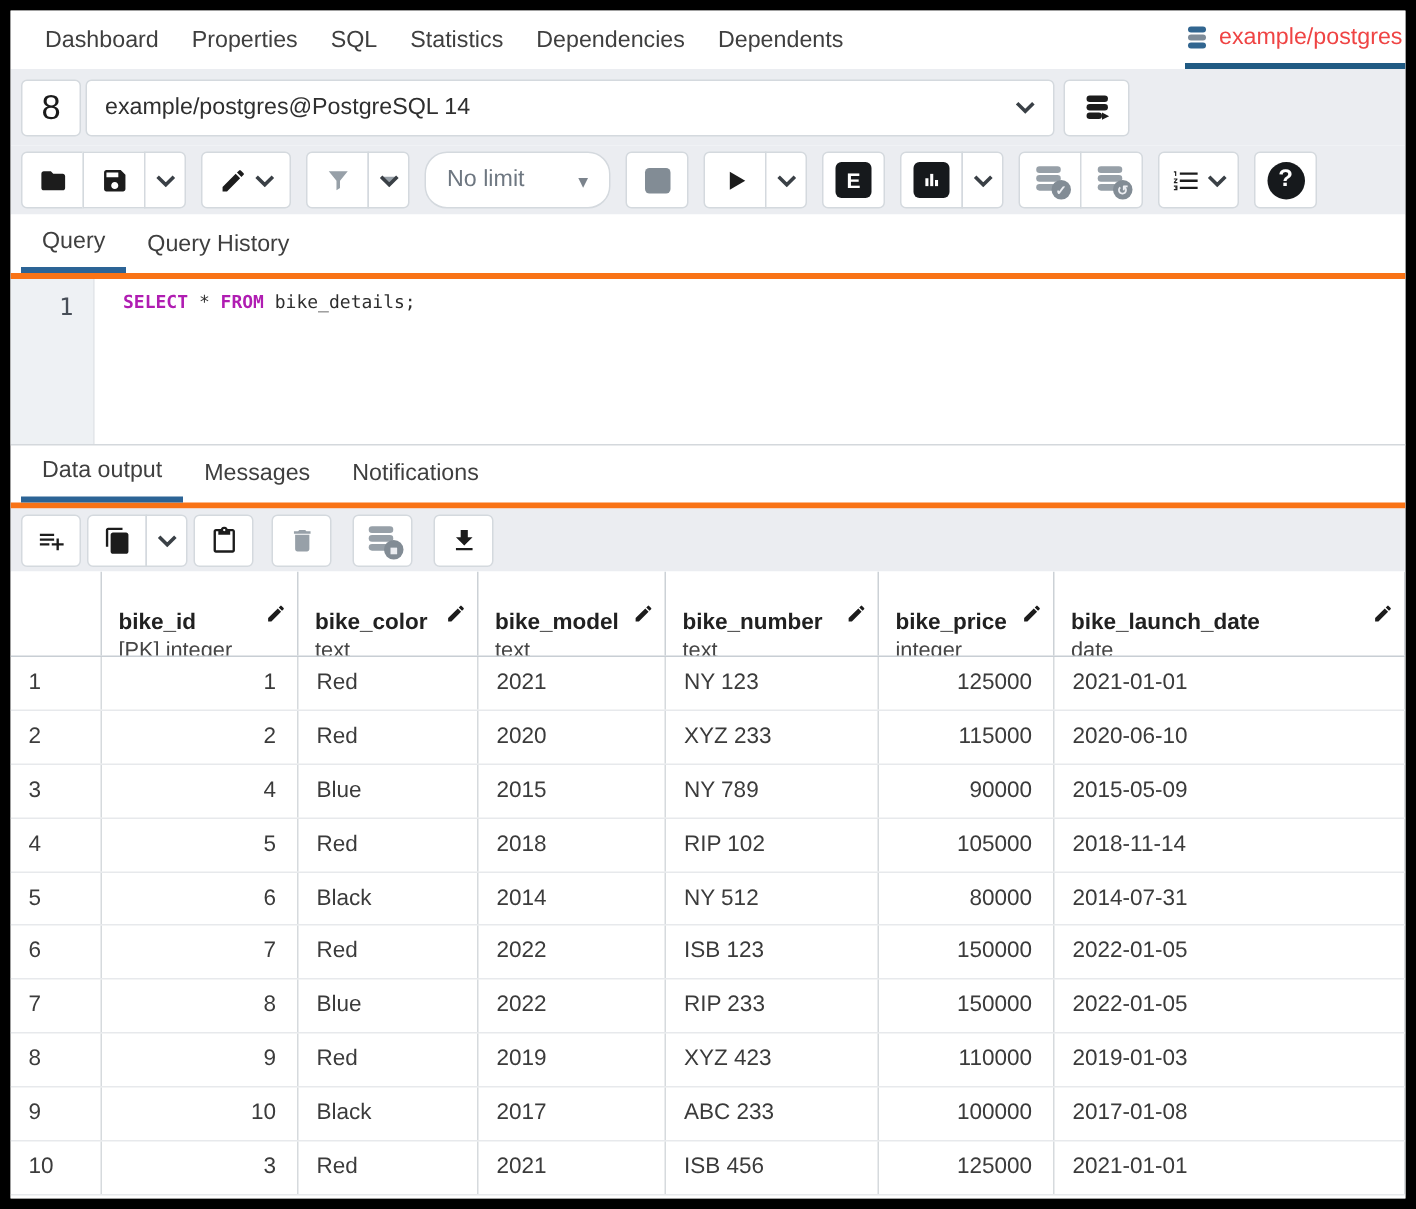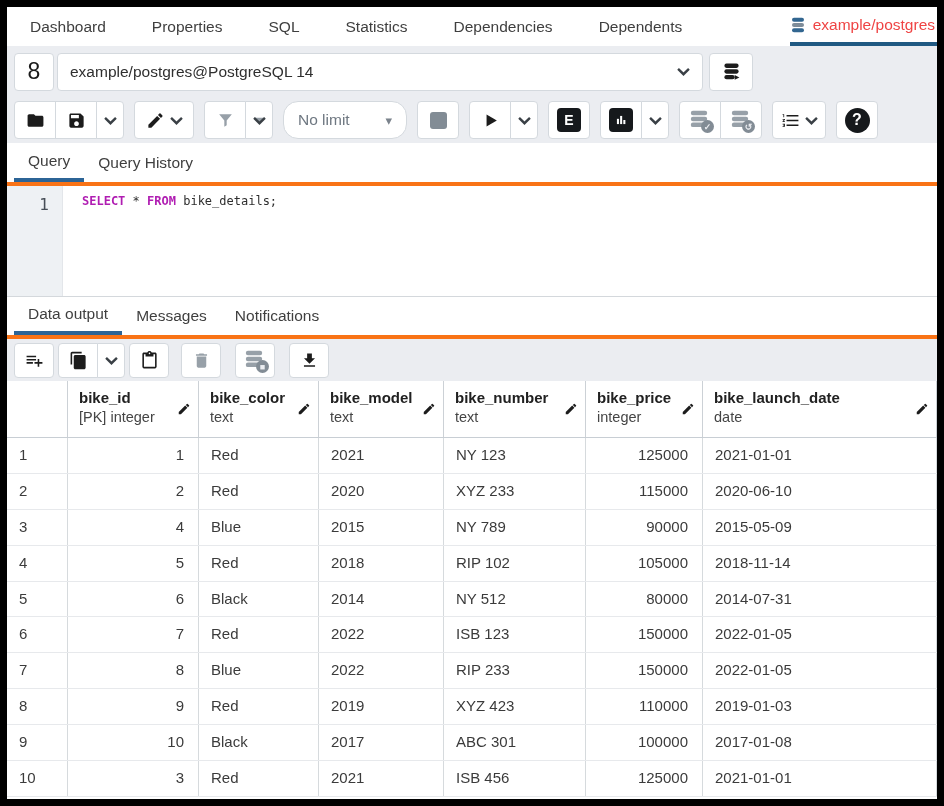--- a/index.html
+++ b/index.html
@@ -2,21 +2,21 @@
 <html><head>
 <meta charset="utf-8">
 <style>
   html,body{margin:0;padding:0;}
   body{width:944px;height:806px;background:#000;position:relative;
        font-family:"Liberation Sans",sans-serif;-webkit-font-smoothing:antialiased;}
   .frame{position:absolute;inset:7px;background:#fff;display:flex;flex-direction:column;overflow:hidden;}
 
   
   .nav-bar{height:39px;flex:0 0 39px;display:flex;align-items:stretch;padding-left:23px;background:#fff;}
-  .nav-tabs{display:flex;gap:46px;align-items:stretch;}
+  .nav-tabs{display:flex;gap:22px;align-items:stretch;}
   .nav-tab{display:flex;align-items:center;font-size:15.5px;color:#3f3f3f;cursor:default;white-space:nowrap;}
   .nav-tab-active{margin-left:auto;display:flex;align-items:center;gap:7px;
     color:#ef4444;font-size:15.5px;border-bottom:4px solid #205a83;padding-right:2px;white-space:nowrap;overflow:hidden;}
 
   
   .conn-row{height:51px;flex:0 0 51px;background:#ebedf1;display:flex;align-items:center;padding:0 7px;}
   .btn{background:#fff;border:1px solid #d4d9de;border-radius:4px;height:38px;
        display:flex;align-items:center;justify-content:center;box-sizing:border-box;}
   .conn-icon-btn{width:40px;font-size:23px;color:#1a1a1a;font-weight:500;line-height:1;}
   .conn-select{width:646px;margin-left:3px;justify-content:flex-start;padding:0 12px;
@@ -67,21 +67,21 @@
   
   .out-toolbar{height:42px;flex:0 0 42px;background:#ebedf1;display:flex;align-items:center;padding:0 7px;}
   .out-toolbar .btn{height:35px;}
   .ob{min-width:40px;padding:0 5px;}
   .gap4{width:4px;}.gap12{width:12px;}.gap14{width:14px;}
 
   
   .grid{--cols:61px 131px 120px 125px 142px 117px 1fr;flex:1;display:flex;flex-direction:column;overflow:hidden;background:#fff;}
   .grid-header{display:grid;grid-template-columns:var(--cols);height:57px;flex:0 0 57px;
       border-bottom:1px solid #c8ced4;box-sizing:border-box;}
-  .hcell{border-right:1px solid #ccd1d6;padding:7px 26px 0 11px;position:relative;box-sizing:border-box;overflow:hidden;}
+  .hcell{border-right:1px solid #ccd1d6;padding:24px 26px 0 11px;position:relative;box-sizing:border-box;overflow:hidden;}
   .hcell.rnh{padding:0;}
   .hname{font-size:15px;font-weight:700;color:#212121;line-height:20px;white-space:nowrap;}
   .htype{font-size:14.5px;color:#454545;line-height:19px;white-space:nowrap;}
   .pen{position:absolute;right:7px;top:50%;margin-top:-7px;width:14px;height:14px;fill:#1c1c1c;}
   .grid-body{flex:1;display:flex;flex-direction:column;}
   .grid-row{display:grid;grid-template-columns:var(--cols);height:35.9px;flex:0 0 35.9px;
       border-bottom:1px solid #e7e9ec;box-sizing:border-box;}
   .cell{border-right:1px solid #d6dadd;padding:0 12px;font-size:15px;color:#3b3b3b;
       line-height:34px;white-space:nowrap;overflow:hidden;box-sizing:border-box;}
   .cell.rn{color:#3c3c3c;}
@@ -467,21 +467,21 @@
           <div class="cell al">2019</div>
           <div class="cell al">XYZ 423</div>
           <div class="cell ar">110000</div>
           <div class="cell al">2019-01-03</div>
         </div>
         <div class="grid-row">
           <div class="cell rn">9</div>
           <div class="cell ar">10</div>
           <div class="cell al">Black</div>
           <div class="cell al">2017</div>
-          <div class="cell al">ABC 301</div>
+          <div class="cell al">ABC 233</div>
           <div class="cell ar">100000</div>
           <div class="cell al">2017-01-08</div>
         </div>
         <div class="grid-row">
           <div class="cell rn">10</div>
           <div class="cell ar">3</div>
           <div class="cell al">Red</div>
           <div class="cell al">2021</div>
           <div class="cell al">ISB 456</div>
           <div class="cell ar">125000</div>

